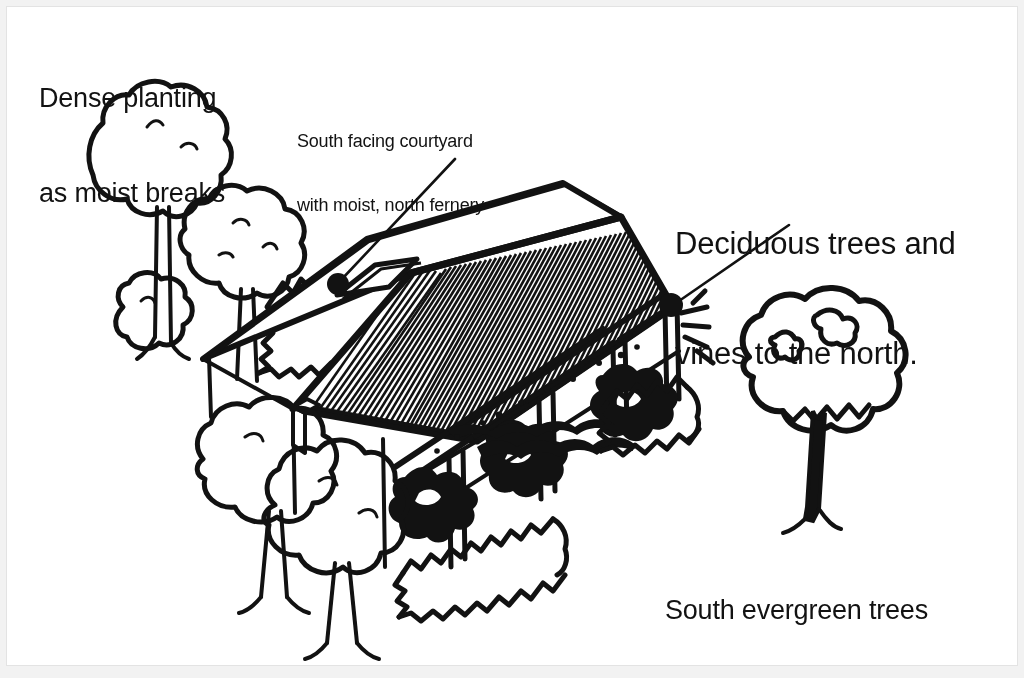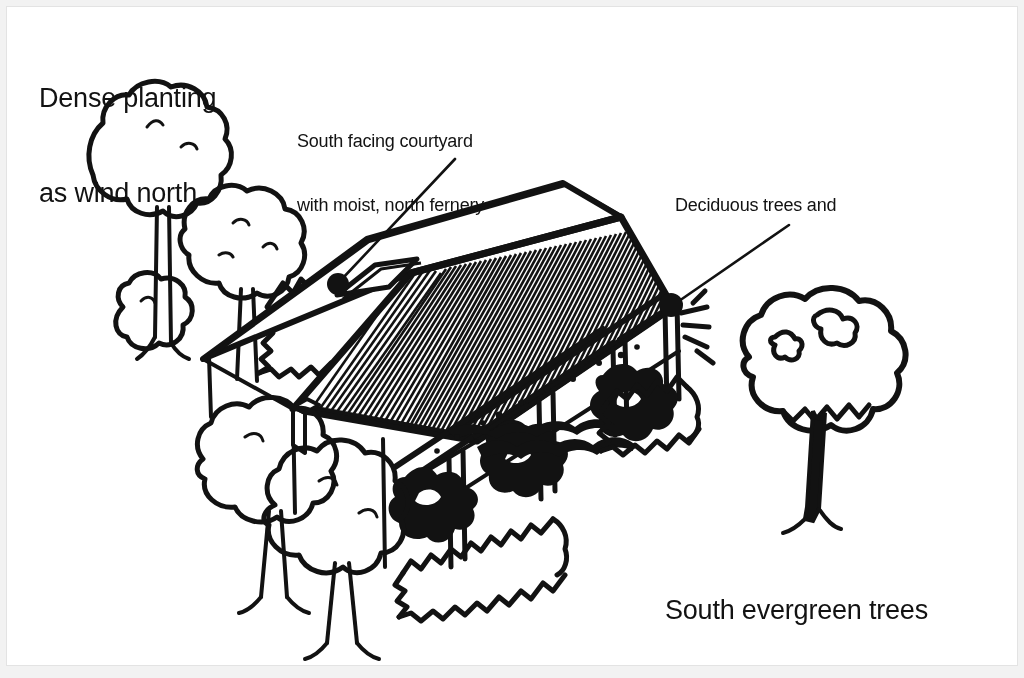--- a/index.html
+++ b/index.html
@@ -39,21 +39,21 @@
   .label {
     position: absolute;
     color: #121212;
     line-height: 1.18;
     white-space: pre;
     letter-spacing: -0.2px;
     font-weight: 400;
   }
   .lbl-dense      { left: 32px;  top:  12px; font-size: 27px; }
   .lbl-courtyard  { left: 290px; top:  82px; font-size: 18px; }
-  .lbl-north      { left: 668px; top: 146px; font-size: 18px; }
+  .lbl-north      { left: 668px; top: 146px; font-size: 31px; }
   .lbl-evergreen  { left: 658px; top: 524px; font-size: 27px; }
   .lbl-shrubs     { left: 48px;  top: 598px; font-size: 28px; }
   .lbl-line { display: block; }
 </style>
 </head>
 <body>
 
 <div id="page">
   <div id="canvas-frame">
 
@@ -384,30 +384,31 @@
 
       <g stroke="#121212" stroke-width="2.6" fill="none" stroke-linecap="round">
         <line x1="782" y1="218" x2="672" y2="294"></line>
       </g>
       <circle cx="664" cy="298" r="12" fill="#121212"></circle>
 
     </svg>
 
     <div class="label lbl-dense">
       <span class="lbl-line">Dense planting</span>
-      <span class="lbl-line">as wind north</span>
+      <span class="lbl-line">as moist breaks</span>
     </div>
 
     <div class="label lbl-courtyard">
       <span class="lbl-line">South facing courtyard</span>
       <span class="lbl-line">with moist, north fernery</span>
     </div>
 
     <div class="label lbl-north">
       <span class="lbl-line">Deciduous trees and</span>
+      <span class="lbl-line">vines to the north.</span>
     </div>
 
     <div class="label lbl-evergreen">
       <span class="lbl-line">South evergreen trees</span>
       
     </div>
 
     <div class="label lbl-shrubs">
       <span class="lbl-line">Deciduous trees and shrubs shade</span>
       

